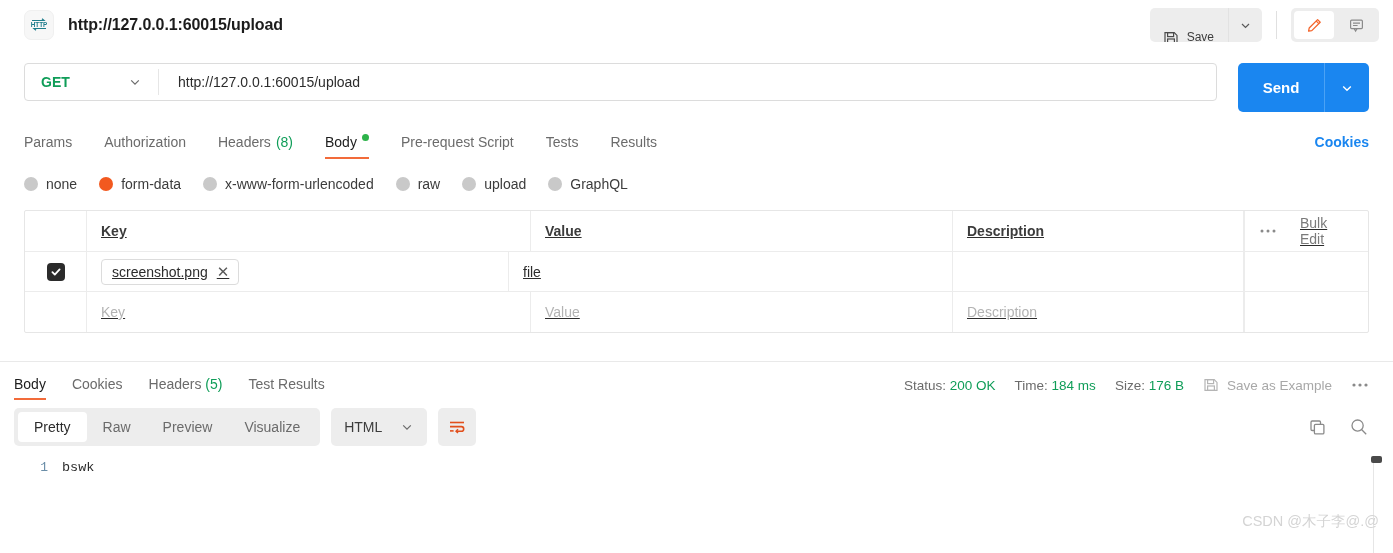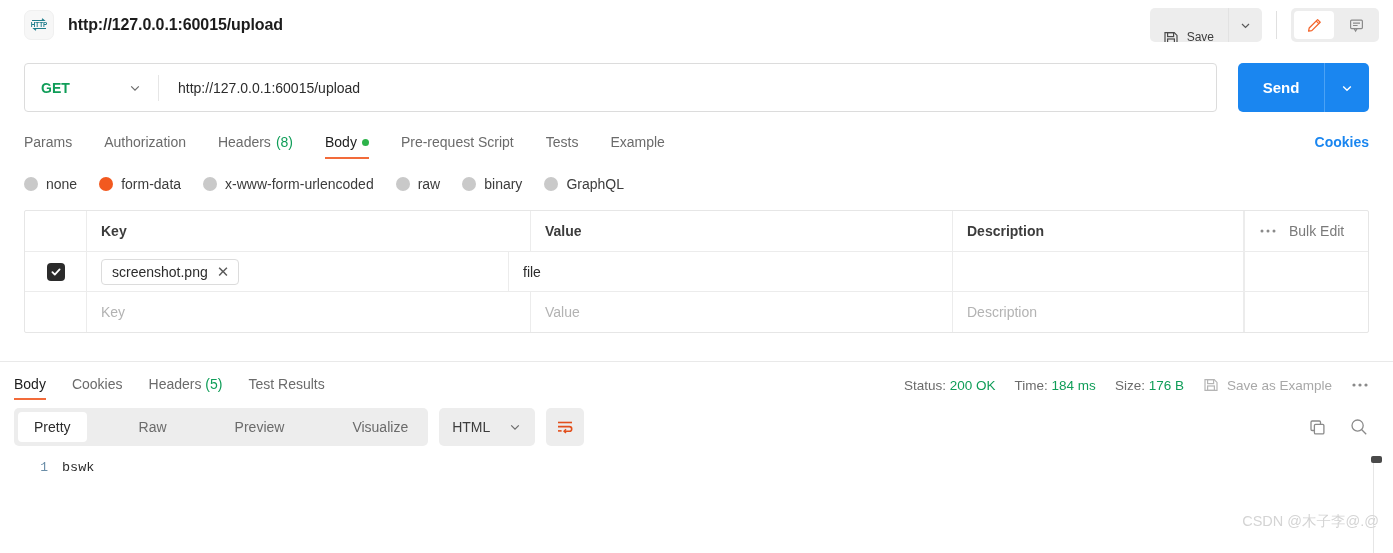--- a/index.html
+++ b/index.html
@@ -86,21 +86,21 @@
     align-items:stretch;
     height:49px;
   }
   .url-input-wrap {
     flex:1 1 auto;
     display:flex;
     align-items:center;
     border:1px solid #dcdcdc;
     border-radius:4px;
     background:#fff;
-    height:49px;
+    height:38px;
   }
   .method-select {
     display:flex; align-items:center;
     width:133px;
     height:100%;
     padding:0 16px;
     cursor:pointer;
   }
   .method-label {
     color:#0f9d58; font-weight:bold; font-size:14px;
@@ -145,21 +145,21 @@
     height:31px;
   }
   .tab {
     font-size:14px;
     color:#6b6b6b;
     padding:0 0 9px 0;
     margin-right:32px;
     cursor:pointer;
     position:relative;
     white-space:nowrap;
-    display:flex; align-items:center; gap:5px;
+    display:flex; gap:5px;
   }
   .tab.active { color:#1c1c1c; }
   .tab.active::after {
     content:""; position:absolute;
     left:0; right:0; bottom:0;
     height:2px; background:#f26b3a;
   }
   .tab .count { color:#0f9d58; }
   .green-dot {
     width:7px; height:7px; border-radius:50%;
@@ -193,20 +193,21 @@
   .tbl {
     margin:18px 24px 0 24px;
     border:1px solid #e6e6e6;
     border-radius:2px;
   }
   .tr {
     display:flex;
     align-items:stretch;
     border-bottom:1px solid #ececec;
     min-height:40px;
+    text-decoration:underline;
   }
   .tr:last-child { border-bottom:none; }
   .tr.head { height:41px; }
   .td {
     display:flex; align-items:center;
     padding:0 14px;
     border-right:1px solid #ececec;
     font-size:14px;
   }
   .td:last-child { border-right:none; }
@@ -222,21 +223,21 @@
   }
   .head .td { font-weight:bold; color:#3c3c3c; }
   .placeholder { color:#b3b3b3; }
   .checkbox {
     width:18px; height:18px;
     border-radius:4px;
     background:#2b2b2b;
     display:flex; align-items:center; justify-content:center;
     cursor:pointer;
   }
-  .bulk-edit { color:#7a7a7a; font-size:14px; cursor:pointer; font-weight:normal;}
+  .bulk-edit { color:#7a7a7a; font-size:14px; cursor:pointer; font-weight:normal;margin-left:11px;}
   .dots { letter-spacing:1px; color:#8a8a8a; cursor:pointer; }
   .file-chip {
     display:inline-flex; align-items:center; gap:9px;
     border:1px solid #dcdcdc;
     border-radius:4px;
     background:#fff;
     padding:4px 9px 4px 10px;
     font-size:14px; color:#2c2c2c;
     cursor:pointer;
   }
@@ -284,21 +285,20 @@
     display:flex; align-items:center;
     height:38px;
     position:relative;
   }
   .seg {
     display:flex; align-items:center;
     background:#ededed;
     border-radius:5px;
     height:38px;
     padding:4px;
-    gap:36px;
   }
   .seg-item {
     height:30px;
     display:flex; align-items:center;
     padding:0 16px;
     font-size:14px; color:#6b6b6b;
     border-radius:4px;
     cursor:pointer;
     white-space:nowrap;
   }
@@ -475,21 +475,21 @@
     <span>Body</span>
     <span class="green-dot"></span>
   </div>
   <div class="tab">
     <span>Pre-request Script</span>
   </div>
   <div class="tab">
     <span>Tests</span>
   </div>
   <div class="tab">
-    <span>Example</span>
+    <span>Results</span>
   </div>
   <div class="cookies-link">Cookies</div>
 </div>
 
 <div class="radio-row">
   <div class="radio-item">
     <span class="radio-dot"></span>
     <span>none</span>
   </div>
   <div class="radio-item">
@@ -499,21 +499,21 @@
   <div class="radio-item">
     <span class="radio-dot"></span>
     <span>x-www-form-urlencoded</span>
   </div>
   <div class="radio-item">
     <span class="radio-dot"></span>
     <span>raw</span>
   </div>
   <div class="radio-item">
     <span class="radio-dot"></span>
-    <span>binary</span>
+    <span>upload</span>
   </div>
   <div class="radio-item">
     <span class="radio-dot"></span>
     <span>GraphQL</span>
   </div>
 </div>
 
 <div class="tbl">
 
   <div class="tr head">

